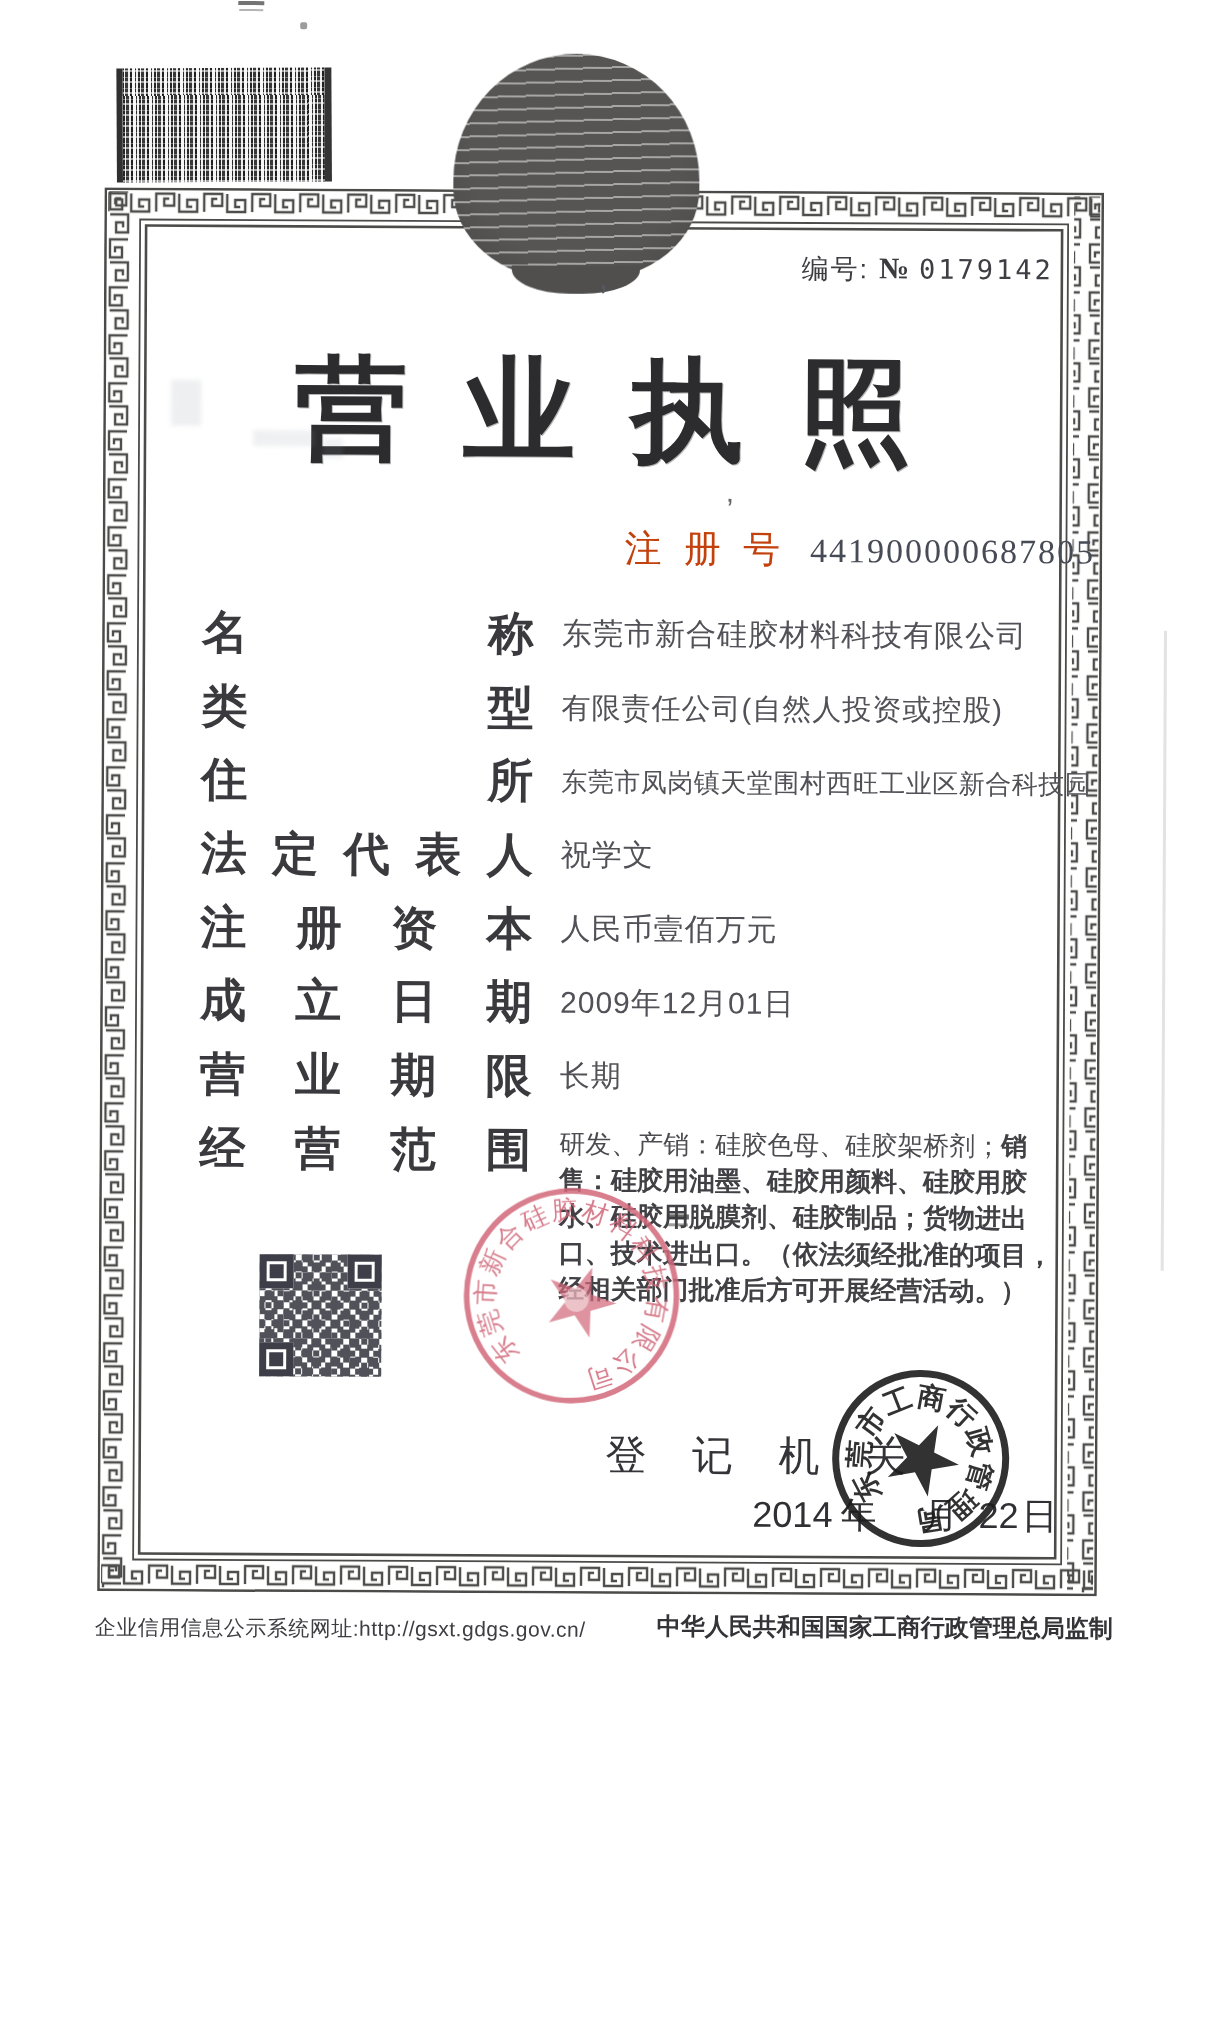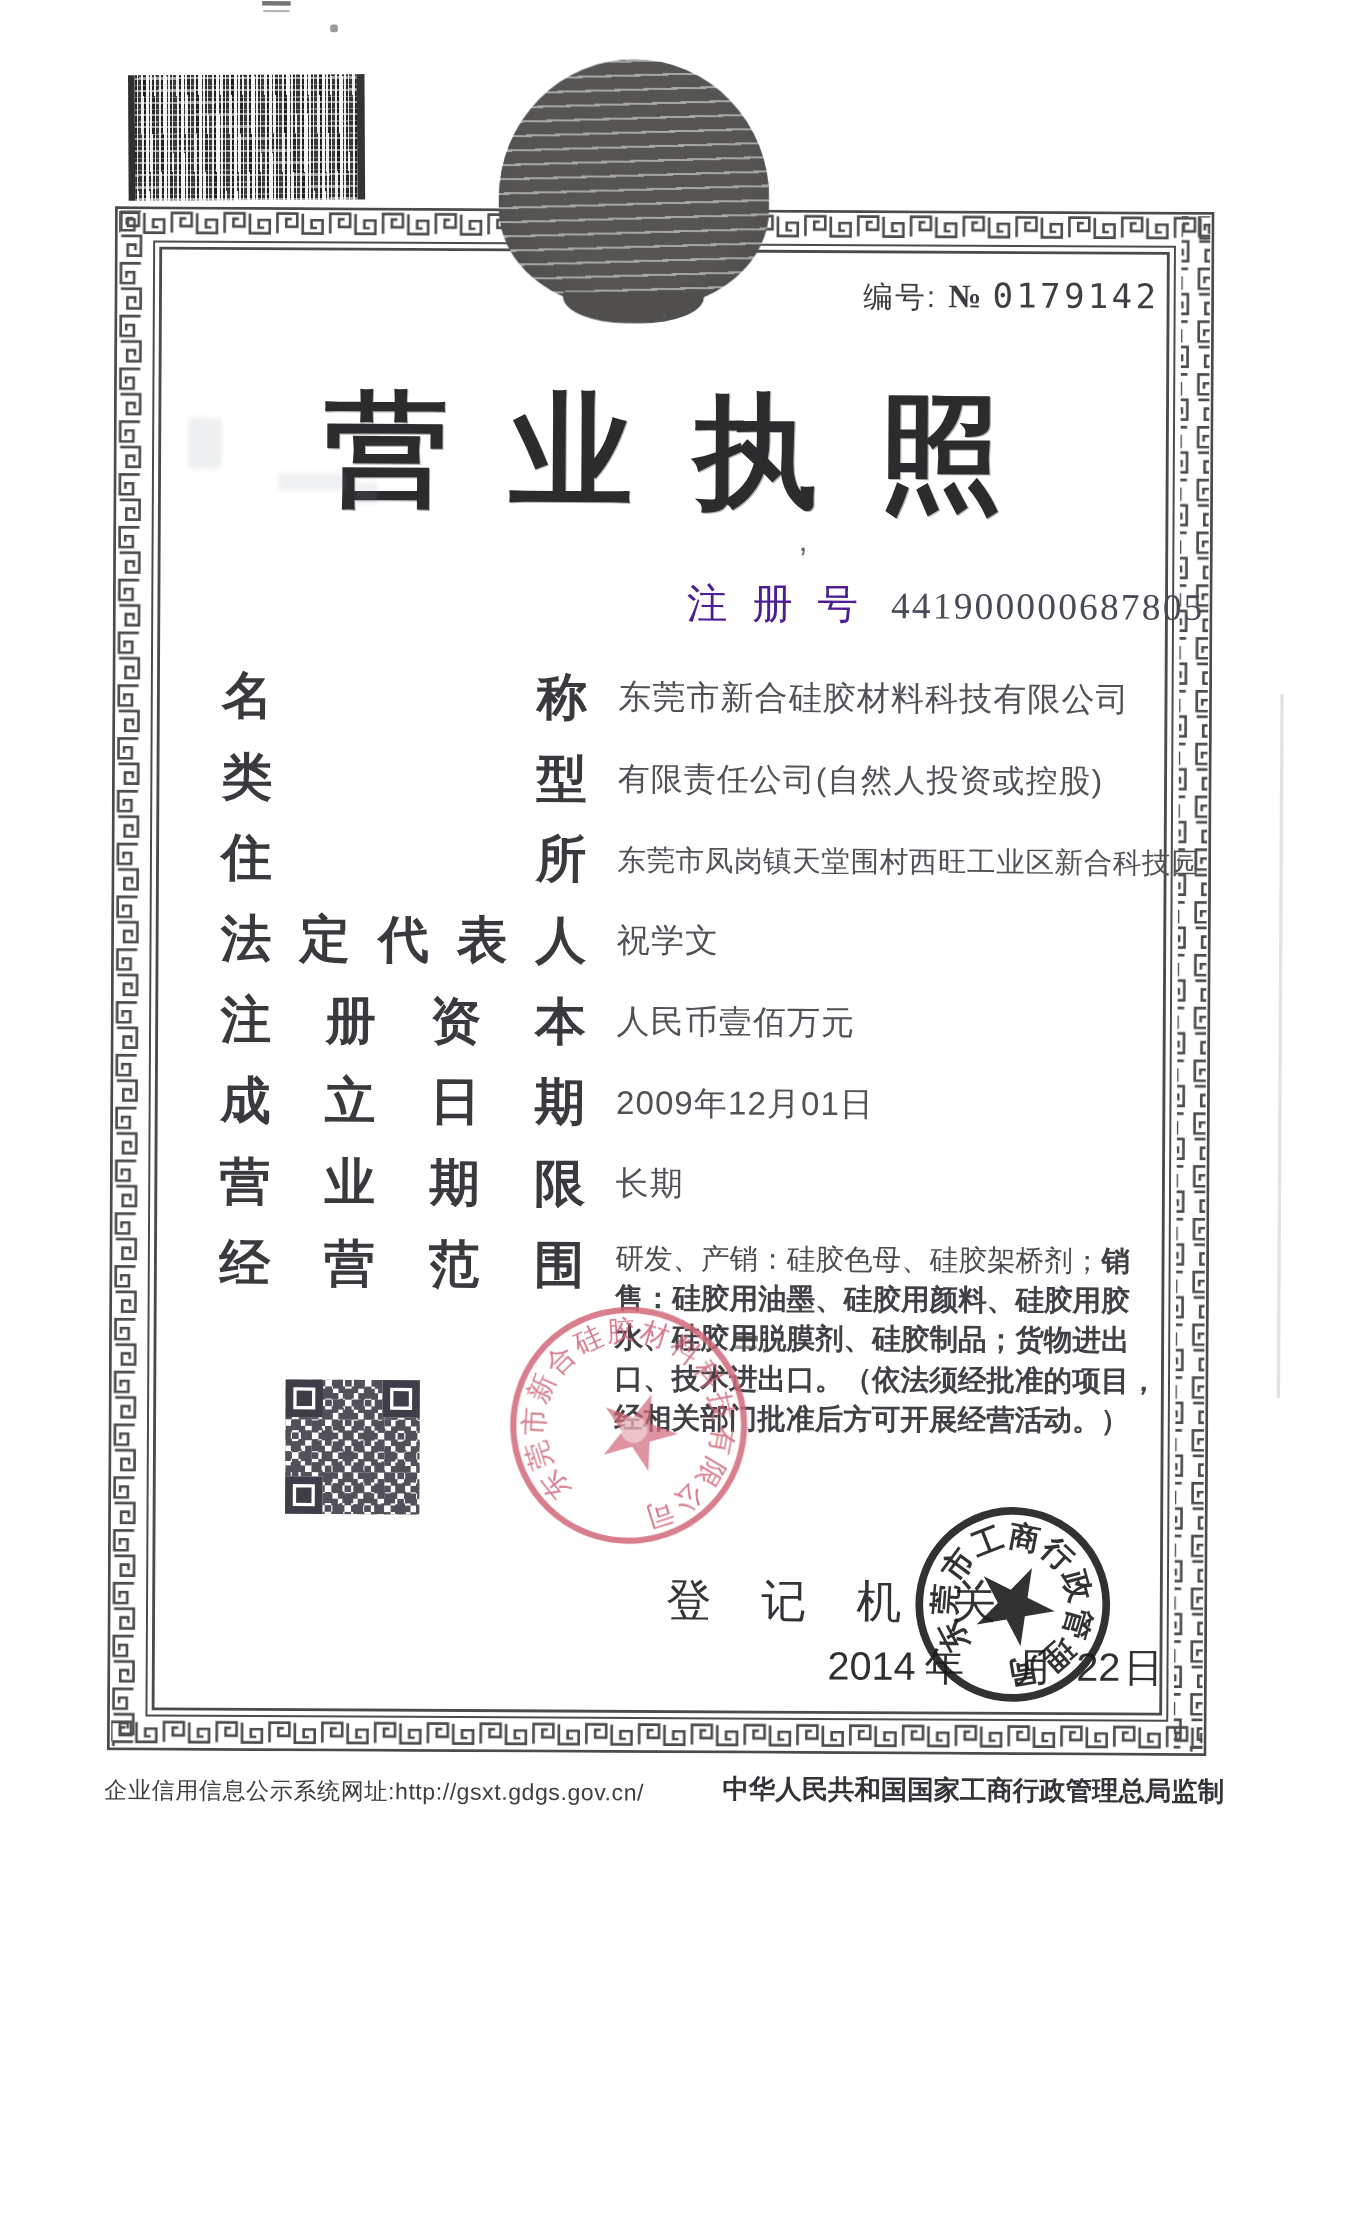--- a/index.html
+++ b/index.html
@@ -37,30 +37,30 @@
 
   
   .frame{position:absolute;left:100px;top:190px;}
 
   
   .serial{
     position:absolute;left:600px;top:250px;width:450px;text-align:right;
     font-size:27px;color:#3b3b40;letter-spacing:2px;white-space:nowrap;z-index:2;
   }
   .serial .sym{font-family:"Liberation Serif",serif;font-weight:700;font-size:30px;margin:0 8px 0 10px;}
-  .serial .num{font-family:"DejaVu Sans Mono",monospace;font-size:31px;letter-spacing:3px;color:#3e3e44;}
+  .serial .num{font-family:"DejaVu Sans Mono",monospace;font-size:27px;letter-spacing:3px;color:#3e3e44;}
 
   .title{
     position:absolute;left:292px;top:344px;z-index:2;
     font-size:112px;font-weight:700;letter-spacing:56px;line-height:1.2;
     color:#2c2c2e;white-space:nowrap;text-shadow:1px 1px 0 rgba(90,90,90,.45);
   }
 
   .regline{position:absolute;left:622px;top:524px;white-space:nowrap;z-index:2;}
-  .regline .lab{font-size:37px;letter-spacing:6px;color:#4c1d95;margin-right:24px;}
+  .regline .lab{font-size:37px;letter-spacing:6px;color:#c2410c;margin-right:24px;}
   .regline .num{font-size:34px;font-family:"Liberation Serif",serif;letter-spacing:2px;color:#474b56;}
 
   
   .fields{position:absolute;left:200px;top:610px;width:872px;z-index:2;}
   .frow{display:flex;align-items:center;min-height:47px;margin-bottom:24px;}
   .frow.scope{align-items:flex-start;}
   .flabel{
     flex:none;width:332px;line-height:1.08;
     font-size:46px;font-weight:600;color:#3a3a3e;
     text-align:justify;text-align-last:justify;

